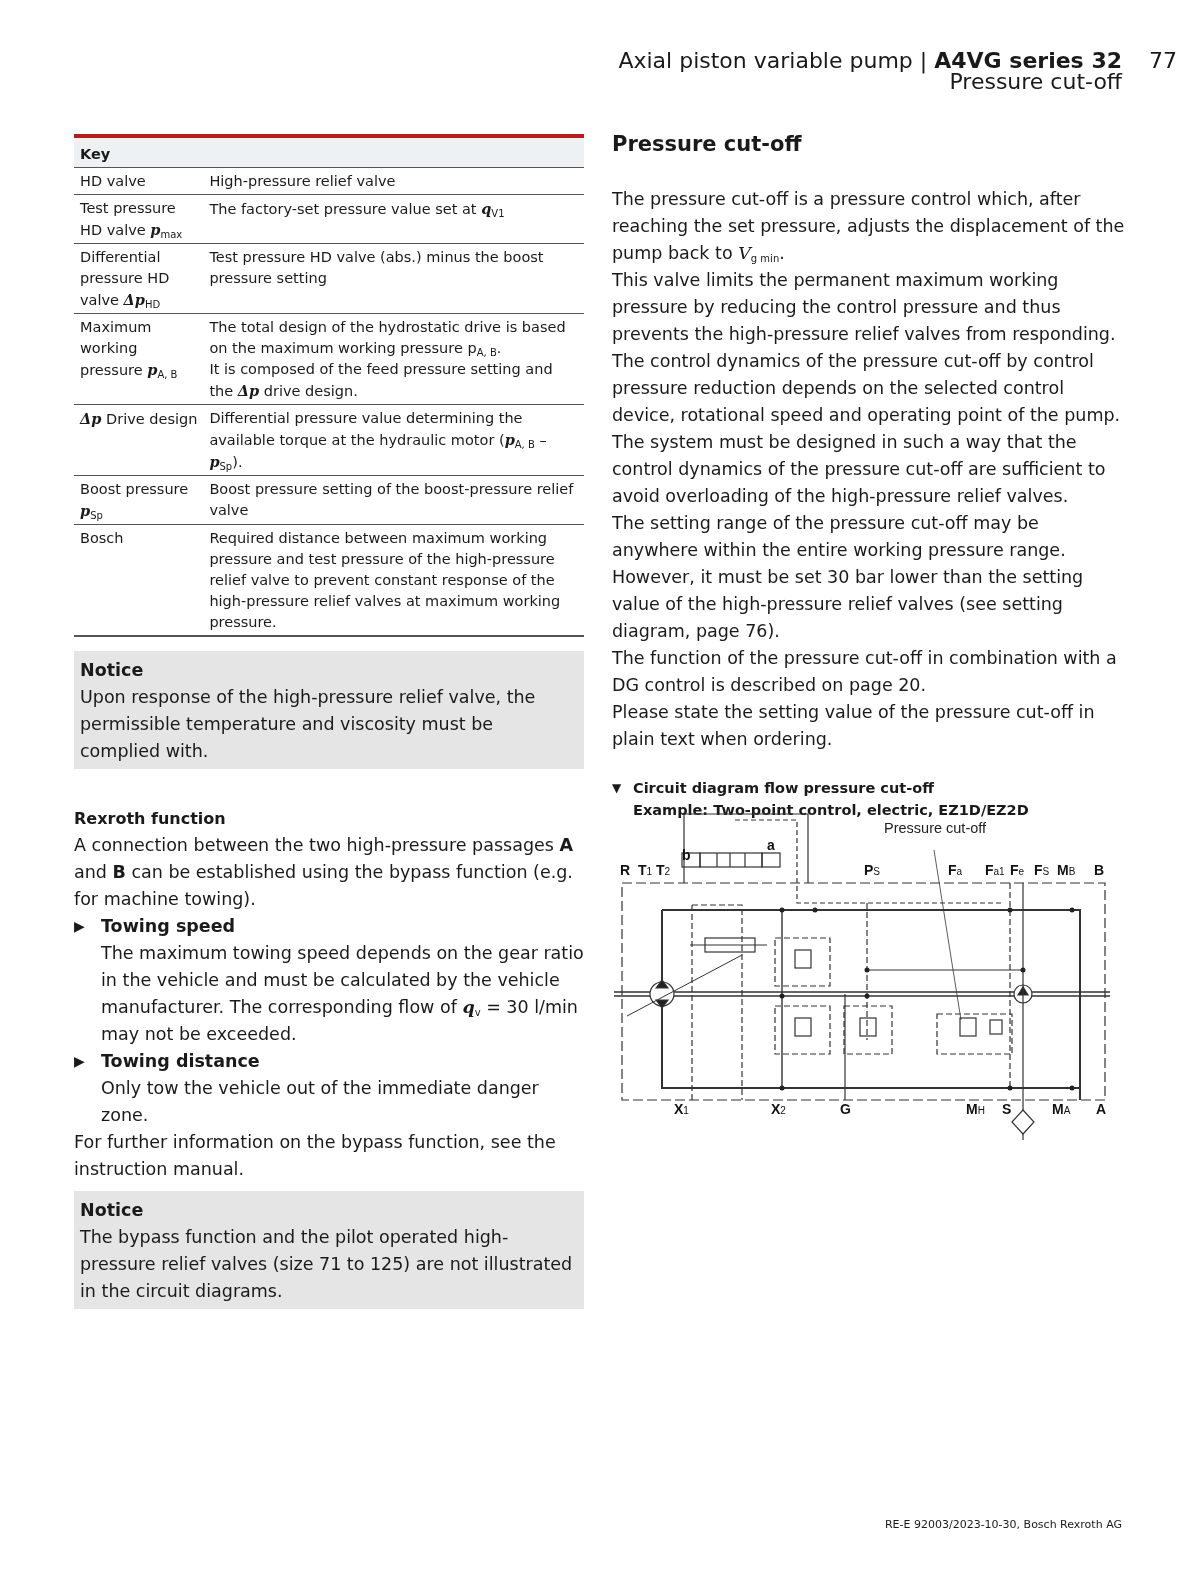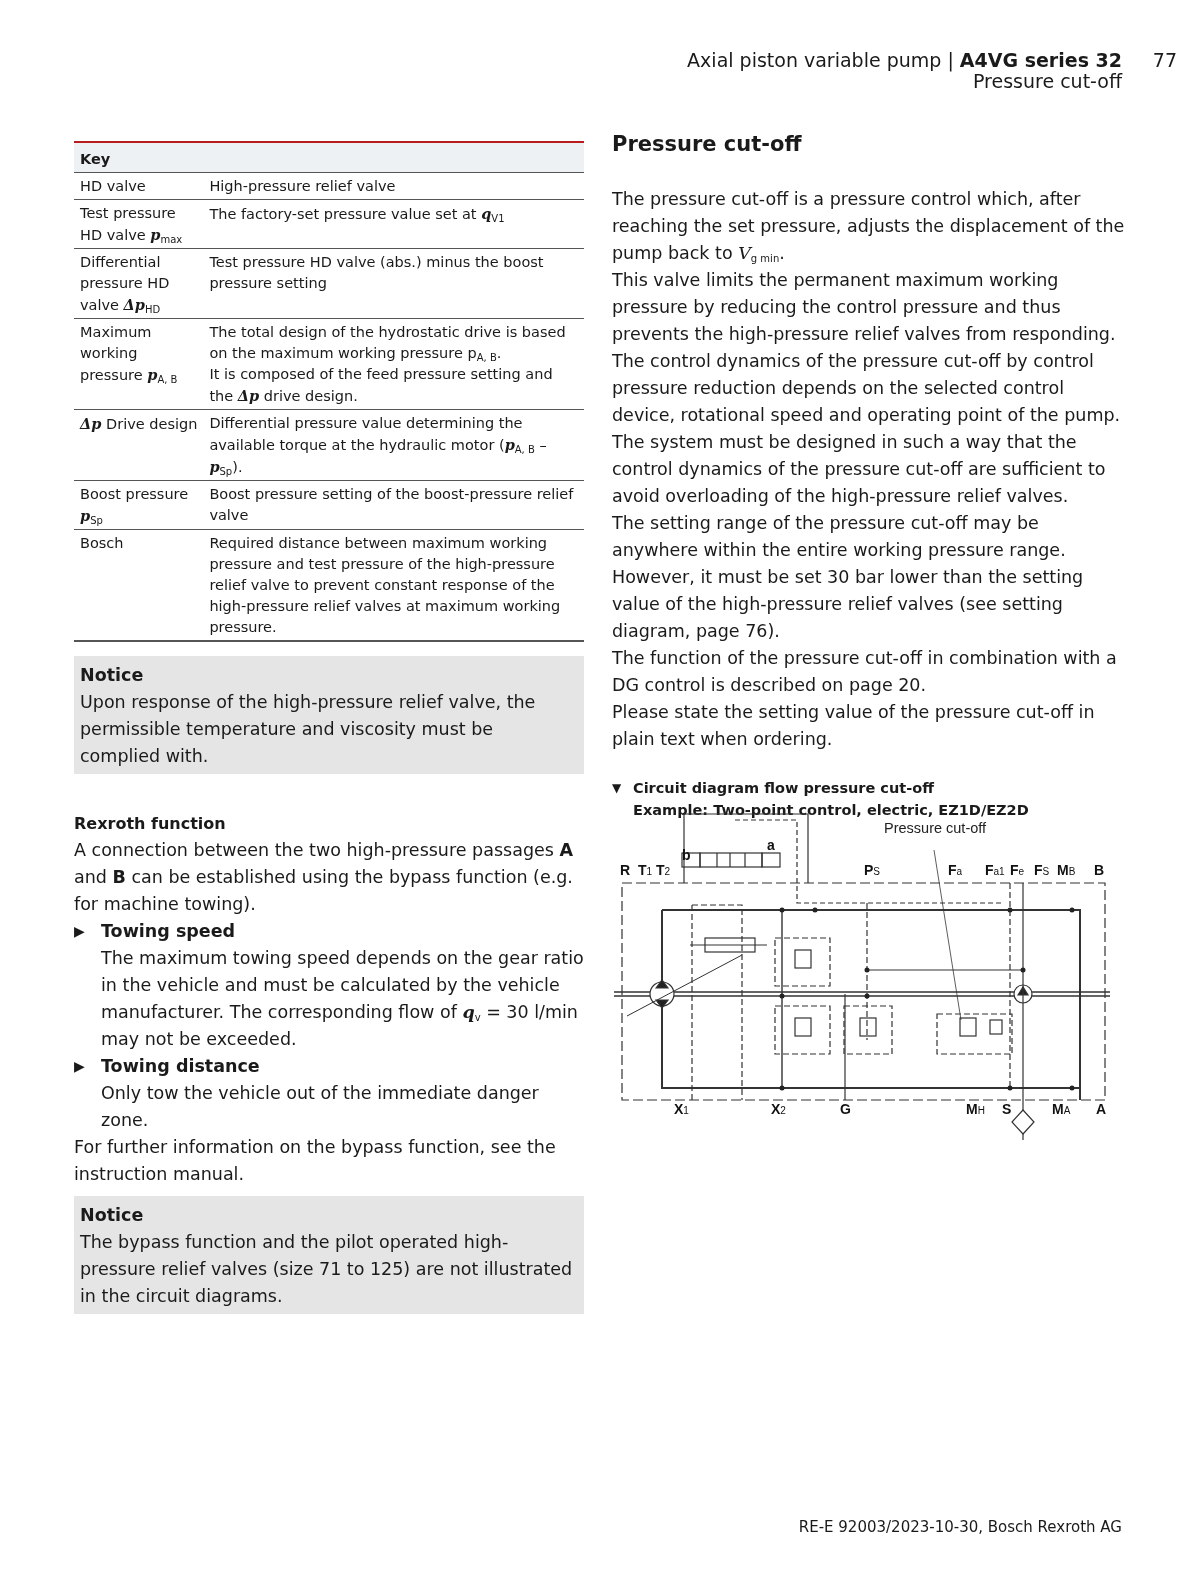--- a/index.html
+++ b/index.html
@@ -1,40 +1,40 @@
 <!DOCTYPE html>
 <html><head>
 <meta charset="utf-8">
 <style>
   html,body{margin:0;padding:0;background:#ffffff;}
   body{width:1190px;height:1586px;position:relative;overflow:hidden;font-family:"DejaVu Sans","Liberation Sans",sans-serif;color:#1a1a1a;}
-  .hdr{position:absolute;top:50px;right:68px;text-align:right;font-size:19px;line-height:21px;}
+  .hdr{position:absolute;top:50px;right:68px;text-align:right;font-size:22px;line-height:21px;}
   .hdr .pn{position:absolute;right:-55px;top:0;}
   .hdr b{font-weight:bold;}
   .left{position:absolute;left:74px;top:134px;width:510px;}
   .right{position:absolute;left:612px;top:130px;width:515px;}
-  table.key{width:100%;border-collapse:collapse;font-size:14.5px;line-height:21px;border-top:2px solid #b91c1c;margin-top:7px;}
+  table.key{width:100%;border-collapse:collapse;font-size:14.5px;line-height:21px;border-top:4px solid #b91c1c;}
   table.key th{text-align:left;background:#eef1f3;padding:6px 6px 2px 6px;font-weight:bold;border-bottom:1.5px solid #555;}
   table.key td{vertical-align:top;padding:3px 6px 2px 6px;border-bottom:1.5px solid #555;}
   table.key td.k{width:112px;}
   table.key tr:last-child td{border-bottom:2px solid #555;}
   i.m{font-family:"DejaVu Serif",serif;font-style:italic;font-weight:bold;}
   sub{font-size:10px;vertical-align:-3px;line-height:0;}
   .notice{background:#e5e5e5;padding:6px 6px 4px 6px;font-size:17.5px;line-height:27px;}
   .notice .t{font-weight:bold;}
   p{margin:0;}
   .body{font-size:17.5px;line-height:27px;}
   h2{font-size:21px;font-weight:bold;margin:0 0 28px 0;line-height:28px;}
   h3{font-size:16px;font-weight:bold;margin:0;line-height:27px;}
   .bullet{position:relative;padding-left:27px;}
   .bullet .arr{position:absolute;left:0;top:0;font-size:14px;}
   .fig{font-size:14.5px;line-height:22px;font-weight:bold;position:relative;padding-left:21px;margin-top:24px;}
   .fig .arr{position:absolute;left:0;top:0;font-size:12px;}
   .diagram{position:absolute;left:612px;top:810px;width:515px;height:335px;}
-  .footer{position:absolute;right:68px;top:1518px;font-size:15px;}
+  .footer{position:absolute;right:68px;top:1518px;font-size:11px;}
 </style>
 </head>
 <body>
 
 <div class="hdr">
   <div><span>Axial piston variable pump | </span><b>A4VG series 32</b></div>
   <div>Pressure cut-off</div>
   <span class="pn">77</span>
 </div>
 

